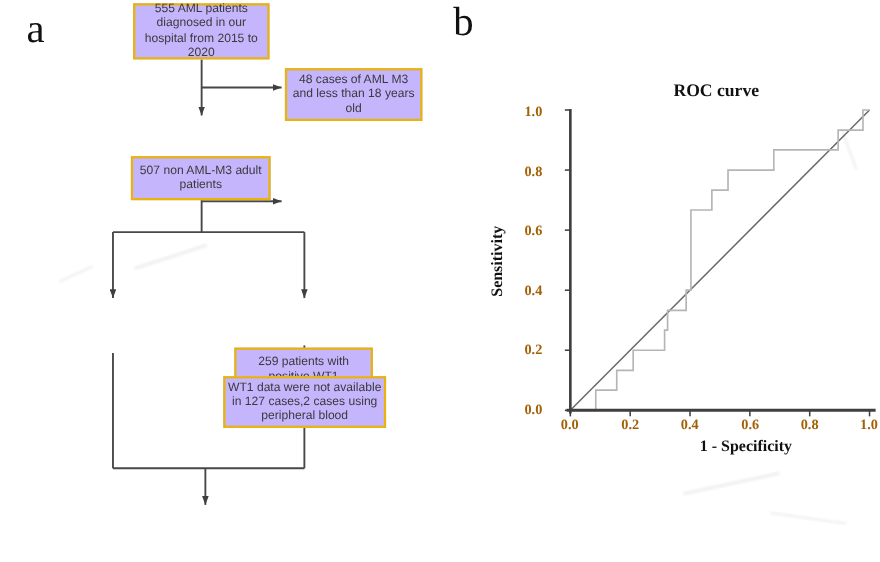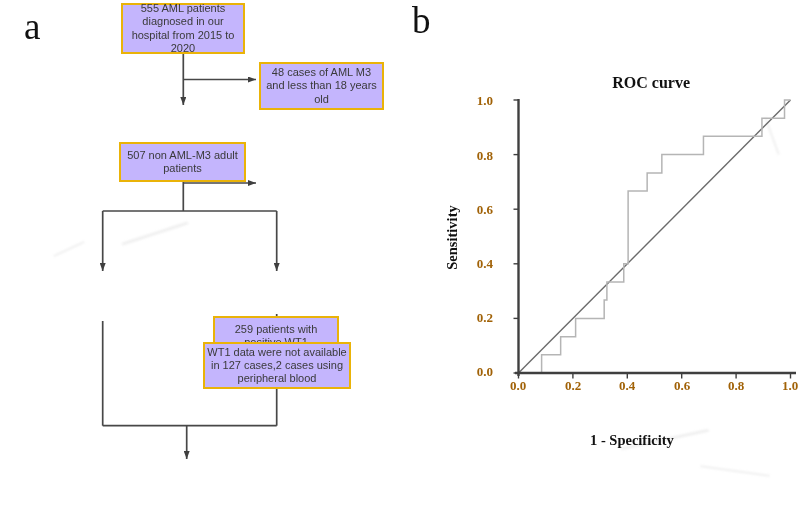--- a/index.html
+++ b/index.html
@@ -34,21 +34,21 @@
   .bwt1  { left:203px; top:342px; width:148px; height:47px; }
   .b269  { left:113px; top:462px; width:150px; height:47px; font-size:10.8px; }
 
   
   .roc { position:absolute; left:410px; top:0; width:390px; height:511px; }
   .roc-text {
     position:absolute; font-family:"Liberation Serif", serif; font-weight:bold;
     color:#111;
   }
   .roc-title  { left:140px; top:74px;  width:140px; text-align:right; font-size:16px; }
-  .roc-xlabel { left:180px; top:398px; width:130px; text-align:left; font-size:14.5px;margin-top:34px; }
+  .roc-xlabel { left:180px; top:398px; width:130px; text-align:right; font-size:14.5px; }
   .roc-ylabel {
     left:-30px; top:229px; width:145px; text-align:center; font-size:14.5px;
     transform:rotate(-90deg);
   }
   .tick { position:absolute; font-family:"Liberation Serif", serif; font-weight:bold;
           font-size:13px; color:#a16207; }
   .ytick { left:40px; width:43px; text-align:right; }
   .yt5 { top:93px; } .yt4 { top:148px; } .yt3 { top:202px; }
   .yt2 { top:256px; } .yt1 { top:310px; } .yt0 { top:364px; }
   .xtick { top:378px; width:30px; text-align:center; }

